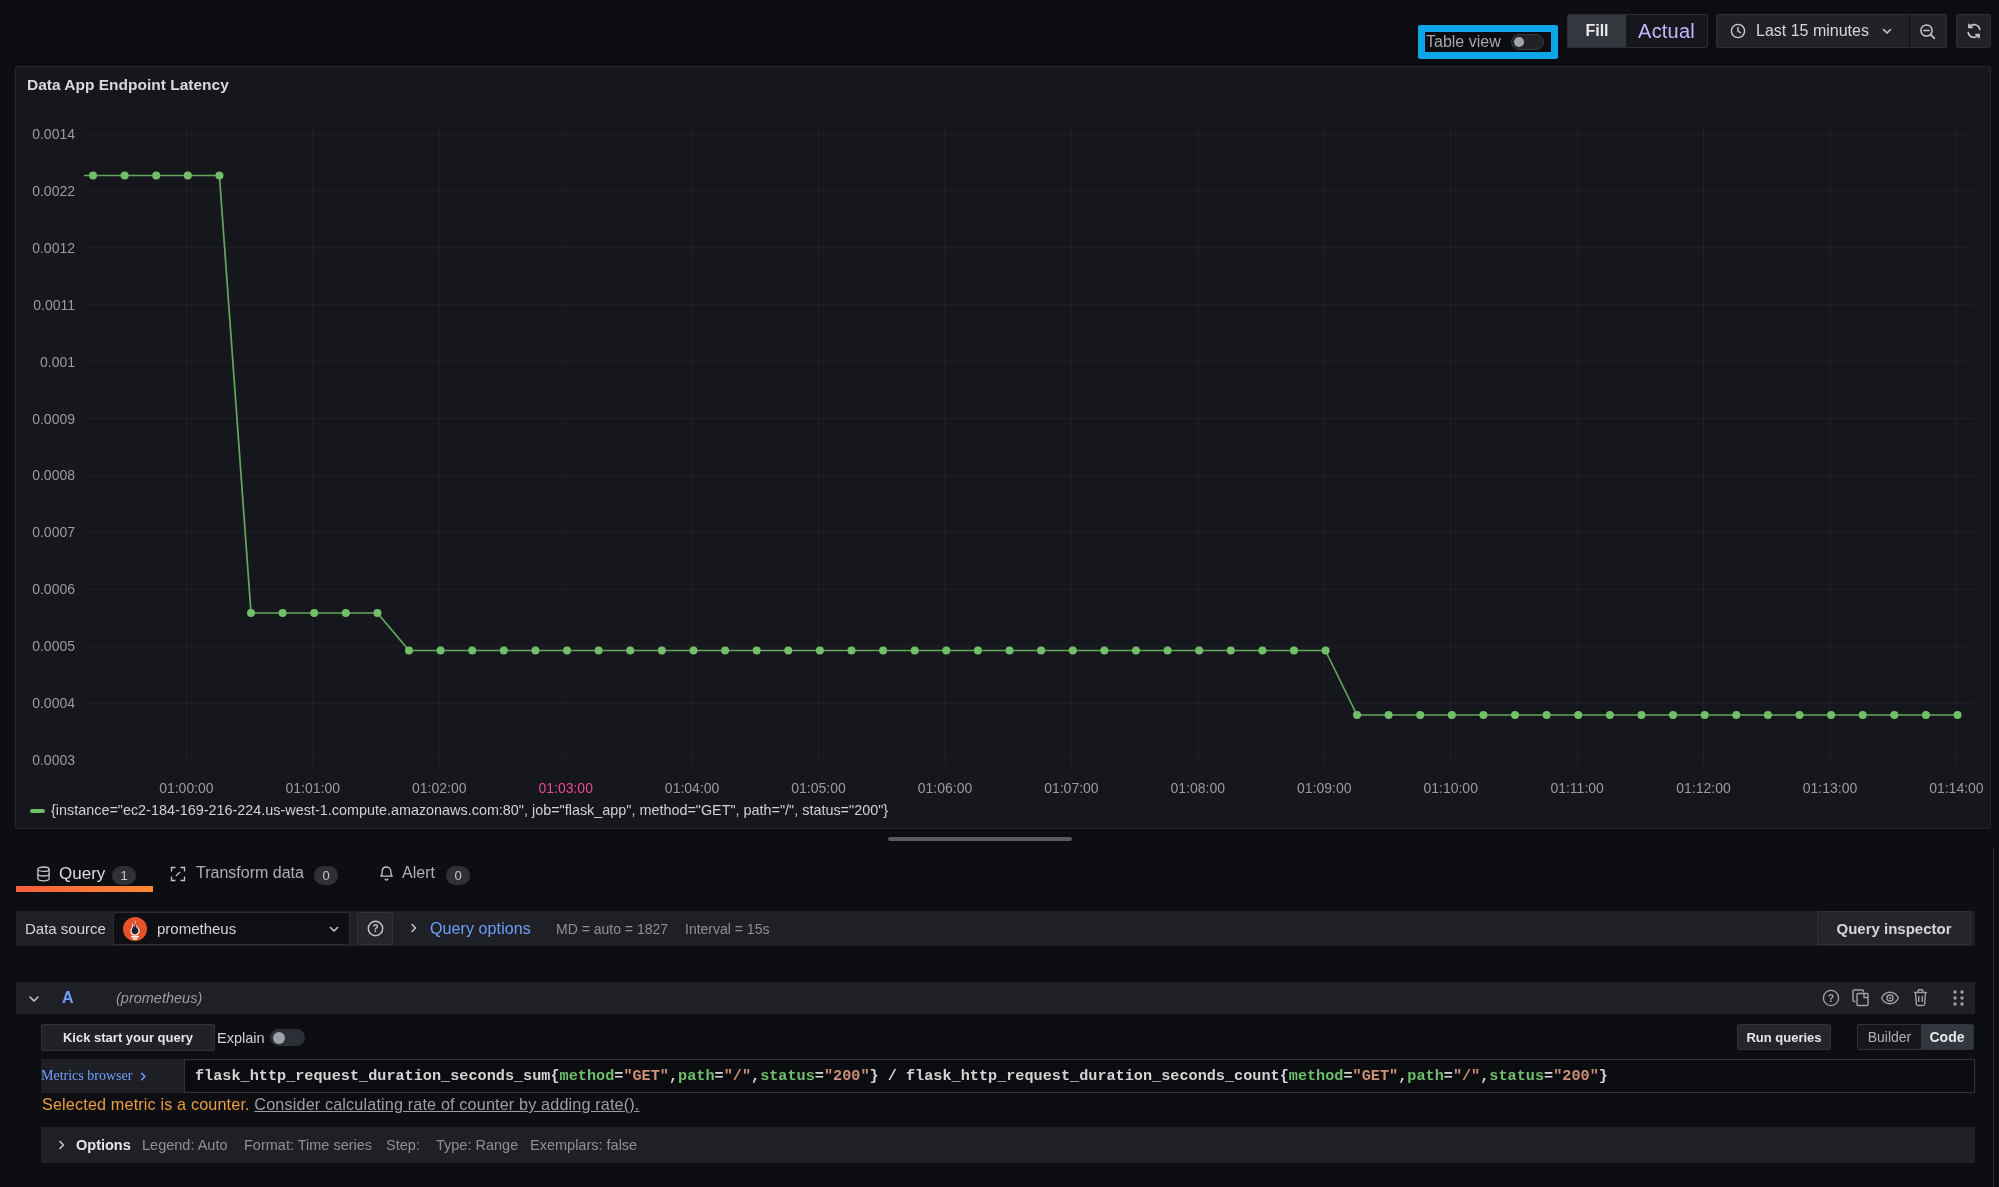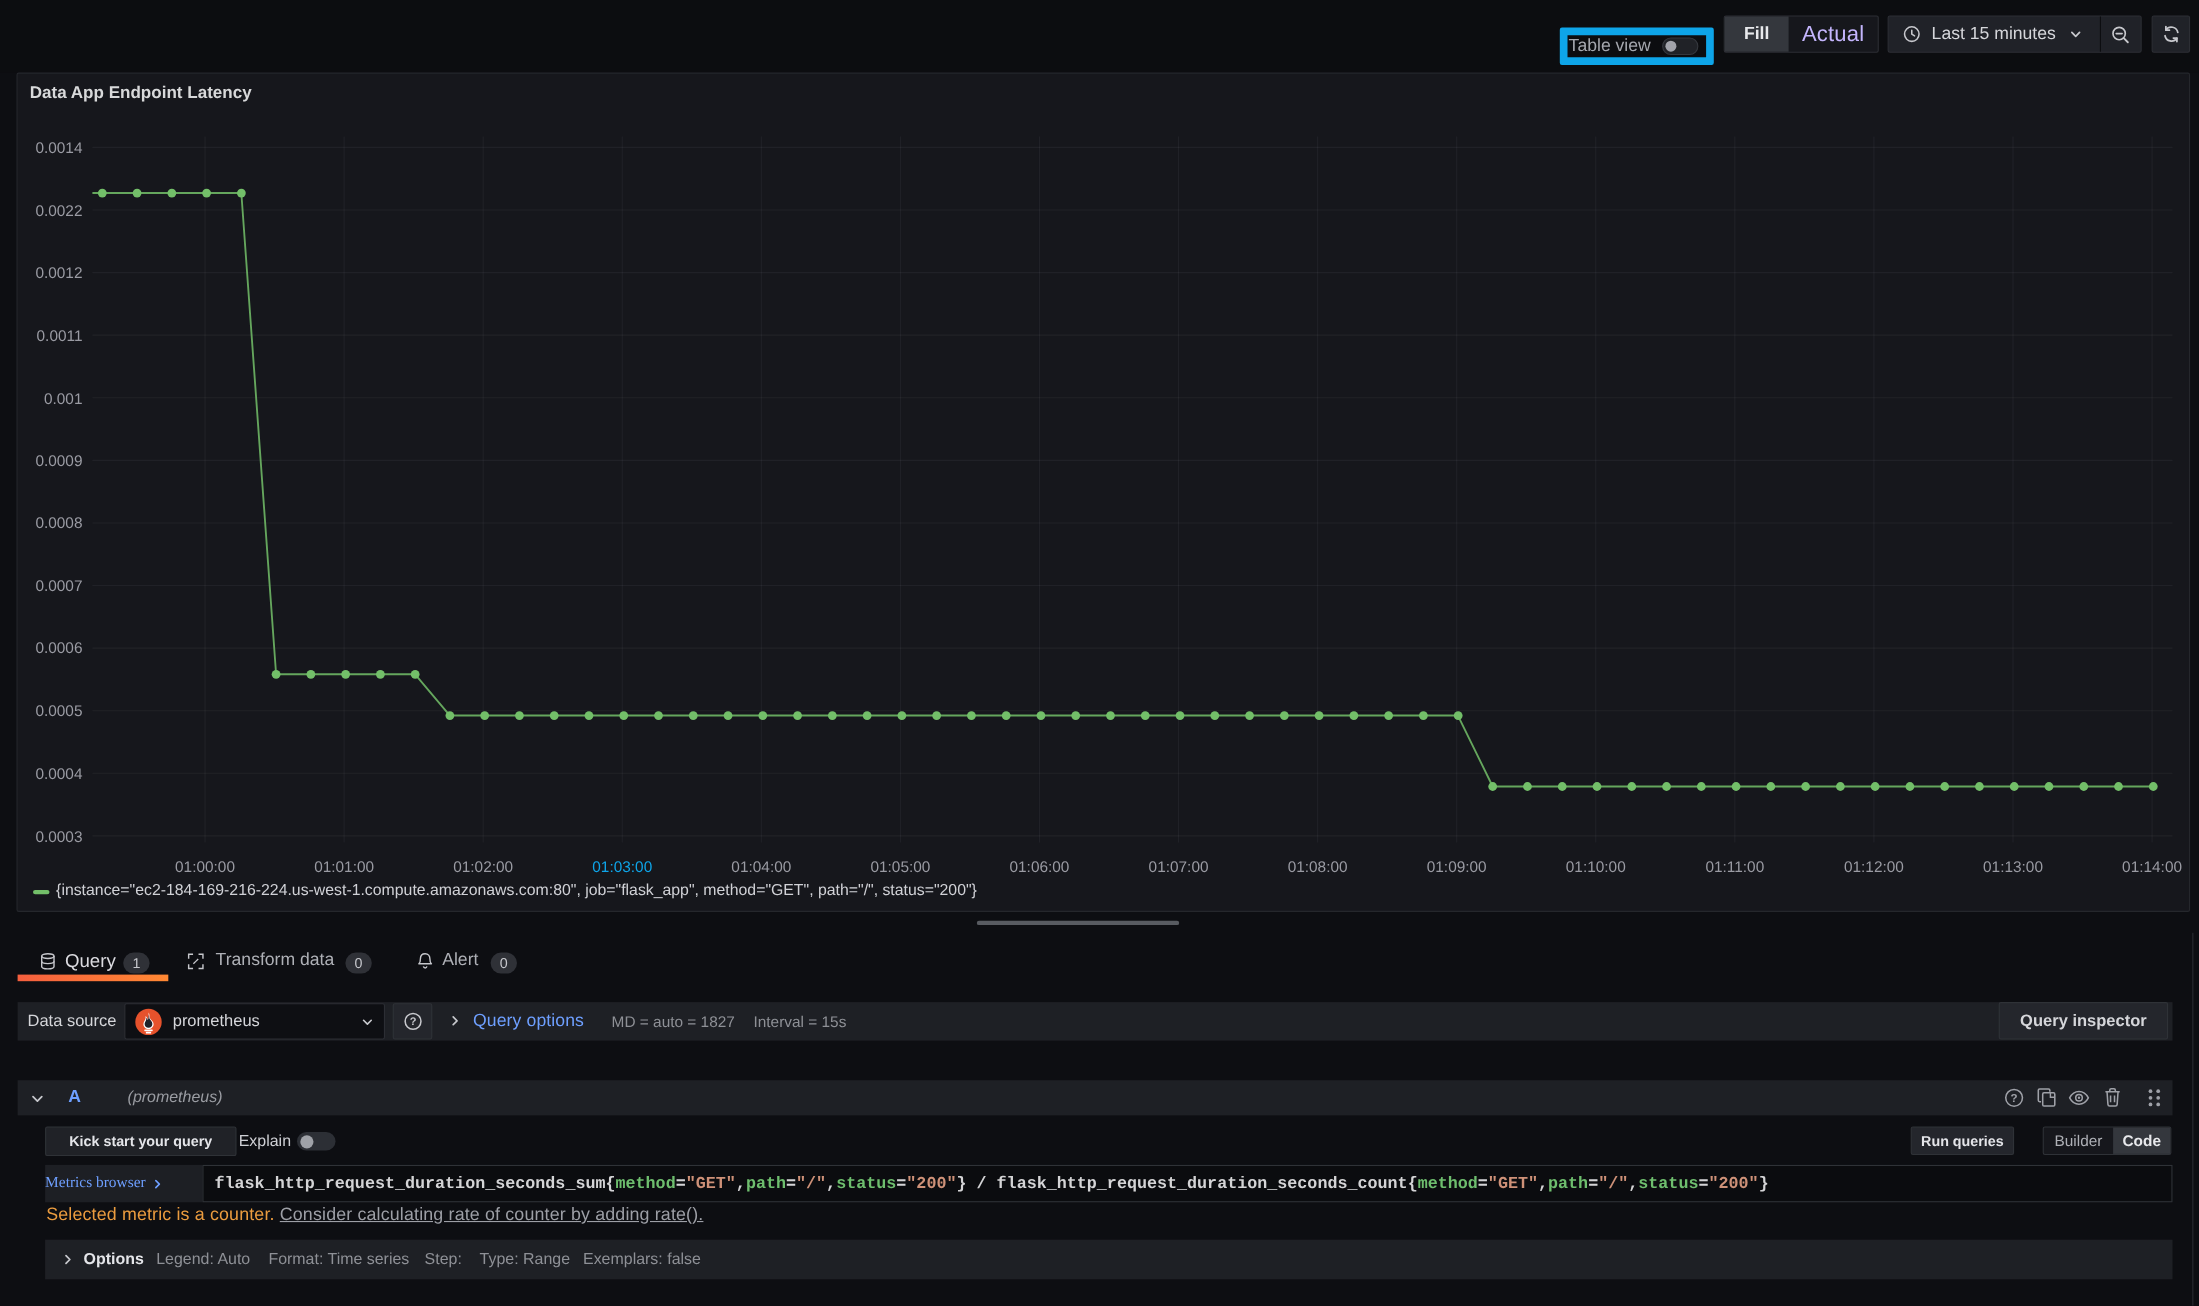--- a/index.html
+++ b/index.html
@@ -169,21 +169,21 @@
     <div class="abs" style="left:0;top:581.2px;width:75px;text-align:right;font-size:14px;color:#9a9ba3;">0.0006</div>
     <div class="abs" style="left:0;top:638.1px;width:75px;text-align:right;font-size:14px;color:#9a9ba3;">0.0005</div>
     <div class="abs" style="left:0;top:695px;width:75px;text-align:right;font-size:14px;color:#9a9ba3;">0.0004</div>
     <div class="abs" style="left:0;top:751.9px;width:75px;text-align:right;font-size:14px;color:#9a9ba3;">0.0003</div>
   </div>
 
 <div id="xlabels">
     <div class="abs" style="left:146.4px;top:780px;width:80px;text-align:center;font-size:14px;color:#9a9ba3;">01:00:00</div>
     <div class="abs" style="left:272.83000000000004px;top:780px;width:80px;text-align:center;font-size:14px;color:#9a9ba3;">01:01:00</div>
     <div class="abs" style="left:399.26px;top:780px;width:80px;text-align:center;font-size:14px;color:#9a9ba3;">01:02:00</div>
-    <div class="abs" style="left:525.69px;top:780px;width:80px;text-align:center;font-size:14px;color:#0ea5e9;">01:03:00</div>
+    <div class="abs" style="left:525.69px;top:780px;width:80px;text-align:center;font-size:14px;color:#ec4899;">01:03:00</div>
     <div class="abs" style="left:652.12px;top:780px;width:80px;text-align:center;font-size:14px;color:#9a9ba3;">01:04:00</div>
     <div class="abs" style="left:778.5500000000001px;top:780px;width:80px;text-align:center;font-size:14px;color:#9a9ba3;">01:05:00</div>
     <div class="abs" style="left:904.98px;top:780px;width:80px;text-align:center;font-size:14px;color:#9a9ba3;">01:06:00</div>
     <div class="abs" style="left:1031.41px;top:780px;width:80px;text-align:center;font-size:14px;color:#9a9ba3;">01:07:00</div>
     <div class="abs" style="left:1157.8400000000001px;top:780px;width:80px;text-align:center;font-size:14px;color:#9a9ba3;">01:08:00</div>
     <div class="abs" style="left:1284.2700000000002px;top:780px;width:80px;text-align:center;font-size:14px;color:#9a9ba3;">01:09:00</div>
     <div class="abs" style="left:1410.7000000000003px;top:780px;width:80px;text-align:center;font-size:14px;color:#9a9ba3;">01:10:00</div>
     <div class="abs" style="left:1537.13px;top:780px;width:80px;text-align:center;font-size:14px;color:#9a9ba3;">01:11:00</div>
     <div class="abs" style="left:1663.5600000000002px;top:780px;width:80px;text-align:center;font-size:14px;color:#9a9ba3;">01:12:00</div>
     <div class="abs" style="left:1789.9900000000002px;top:780px;width:80px;text-align:center;font-size:14px;color:#9a9ba3;">01:13:00</div>

